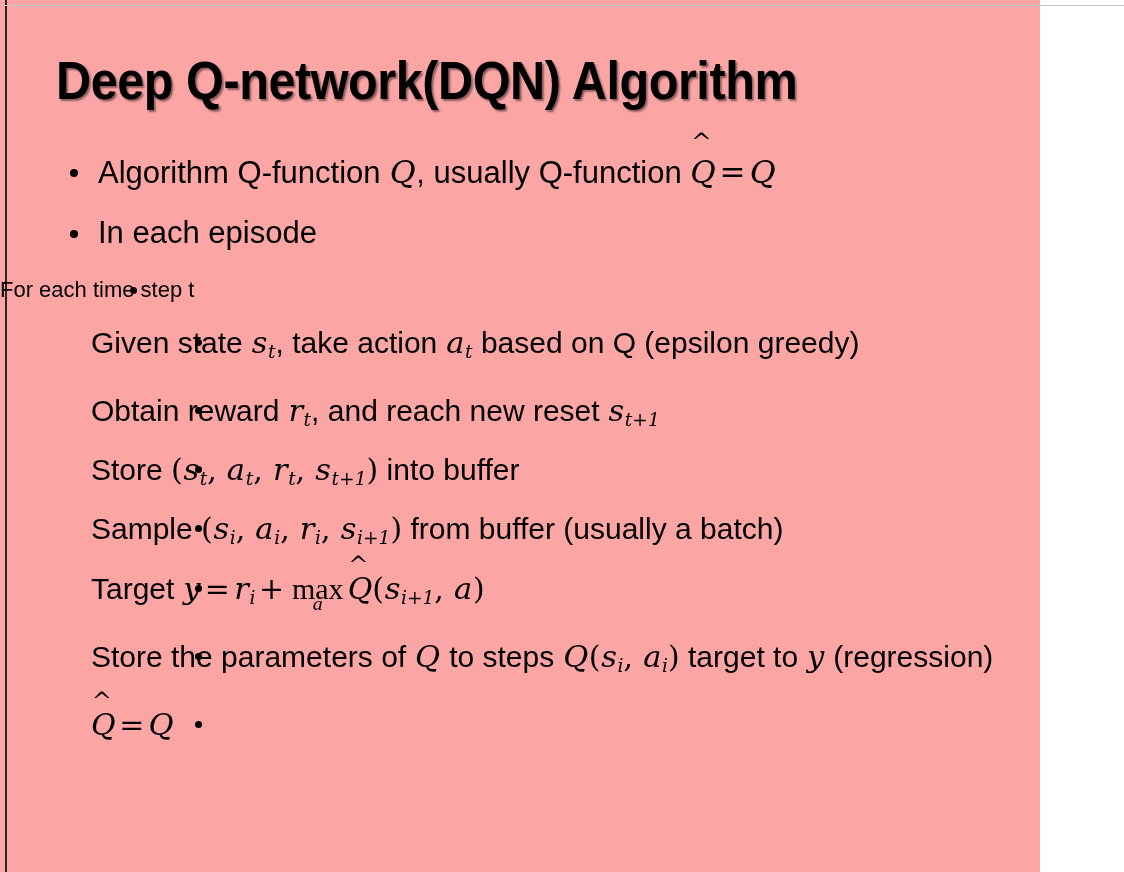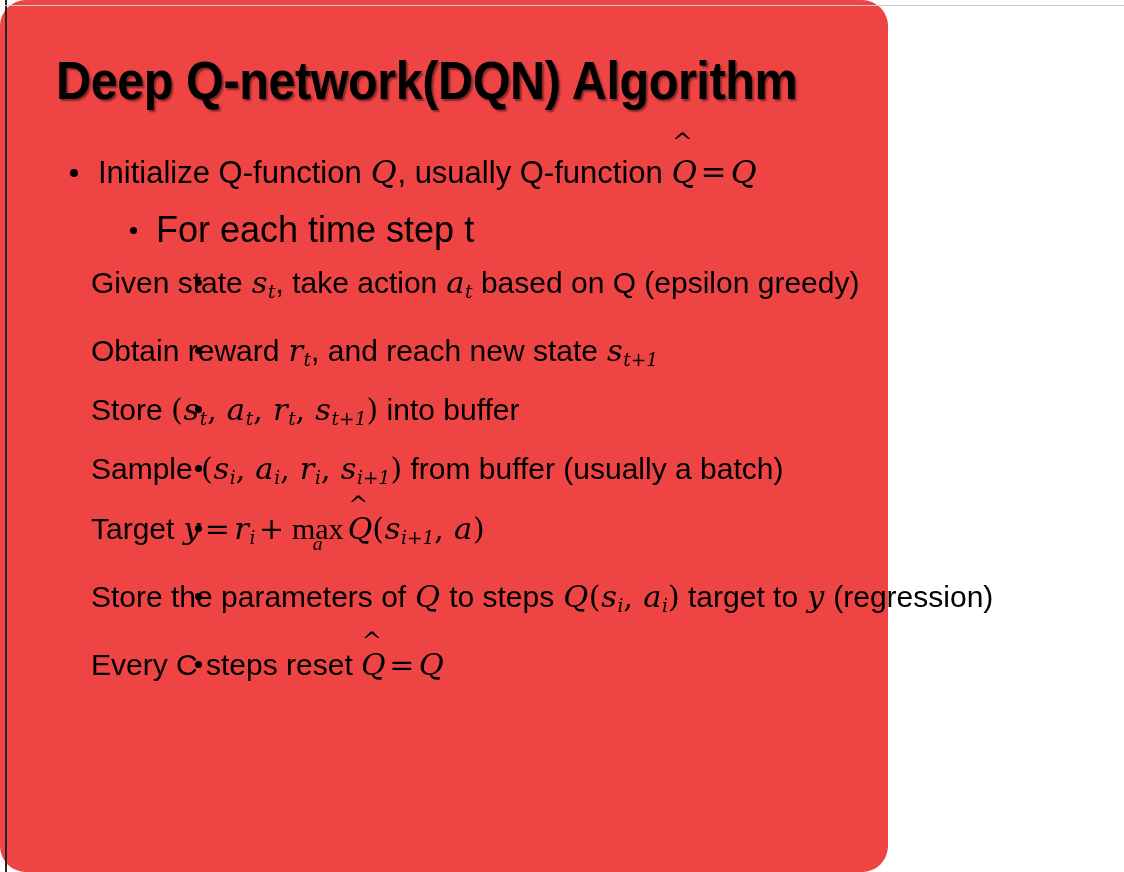--- a/index.html
+++ b/index.html
@@ -9,25 +9,24 @@
   }
   body {
     width: 1124px;
     height: 872px;
     overflow: hidden;
     font-family: "Liberation Sans", sans-serif;
     color: #000000;
   }
   .slide {
     position: relative;
-    width: 888px;
+    width: 1040px;
     height: 872px;
-    background: #ef4444;
+    background: #fca5a5;
     box-sizing: border-box;
-    border-radius: 26px;
   }
   
   .frame-left {
     position: absolute;
     left: 5px;
     top: 0;
     width: 2px;
     height: 872px;
     background: #262626;
   }
@@ -89,23 +88,22 @@
     padding-left: 98px;
     min-height: 60px;
   }
   .lvl1 .dot {
     width: 8px; height: 8px;
     left: 70px; top: 27px;
   }
 
   
   .lvl2 {
-    font-size: 36px;
+    font-size: 22px;
     line-height: 54px;
-    padding-left: 156px;
     min-height: 54px;
   }
   .lvl2 .dot {
     width: 7px; height: 7px;
     left: 130px; top: 24px;
   }
 
   
   .lvl3 {
     font-size: 30px;
@@ -192,37 +190,41 @@
 
   <div class="frame-left"></div>
   <div class="frame-top"></div>
 
   <div class="title">Deep Q-network(DQN) Algorithm</div>
 
   <div class="body">
 
     <div class="bullet lvl1">
       <span class="dot"></span>
-      <span class="txt"><span>Initialize Q-function </span><span class="m">Q</span><span>, usually Q-function </span><span class="hat"><span class="acc">^</span><span>Q</span></span><span class="op">=</span><span class="m">Q</span></span>
-    </div>
-
+      <span class="txt"><span>Algorithm Q-function </span><span class="m">Q</span><span>, usually Q-function </span><span class="hat"><span class="acc">^</span><span>Q</span></span><span class="op">=</span><span class="m">Q</span></span>
+    </div>
+
+    <div class="bullet lvl1">
+      <span class="dot"></span>
+      <span class="txt">In each episode</span>
+    </div>
 
     <div class="bullet lvl2">
       <span class="dot"></span>
       <span class="txt">For each time step t</span>
     </div>
 
     <div class="bullet lvl3 tall">
       <span class="dot"></span>
       <span class="txt"><span>Given state </span><span class="m">s</span><span class="sub">t</span><span>, take action </span><span class="m">a</span><span class="sub">t</span><span> based on Q (epsilon greedy)</span></span>
     </div>
 
     <div class="bullet lvl3">
       <span class="dot"></span>
-      <span class="txt"><span>Obtain reward </span><span class="m">r</span><span class="sub">t</span><span>, and reach new state </span><span class="m">s</span><span class="sub">t+1</span></span>
+      <span class="txt"><span>Obtain reward </span><span class="m">r</span><span class="sub">t</span><span>, and reach new reset </span><span class="m">s</span><span class="sub">t+1</span></span>
     </div>
 
     <div class="bullet lvl3">
       <span class="dot"></span>
       <span class="txt"><span>Store </span><span class="paren">(</span><span class="m">s</span><span class="sub">t</span><span class="mr">, </span><span class="m">a</span><span class="sub">t</span><span class="mr">, </span><span class="m">r</span><span class="sub">t</span><span class="mr">, </span><span class="m">s</span><span class="sub">t+1</span><span class="paren">)</span><span> into buffer</span></span>
     </div>
 
     <div class="bullet lvl3">
       <span class="dot"></span>
       <span class="txt"><span>Sample </span><span class="paren">(</span><span class="m">s</span><span class="sub">i</span><span class="mr">, </span><span class="m">a</span><span class="sub">i</span><span class="mr">, </span><span class="m">r</span><span class="sub">i</span><span class="mr">, </span><span class="m">s</span><span class="sub">i+1</span><span class="paren">)</span><span> from buffer (usually a batch)</span></span>
@@ -233,17 +235,17 @@
       <span class="txt"><span>Target </span><span class="m">y</span><span class="op">=</span><span class="m">r</span><span class="sub">i</span><span class="op">+</span><span class="limop"><span>max</span><span class="lim">a</span></span><span class="hat"><span class="acc">^</span><span>Q</span></span><span class="paren">(</span><span class="m">s</span><span class="sub">i+1</span><span class="mr">, </span><span class="m">a</span><span class="paren">)</span></span>
     </div>
 
     <div class="bullet lvl3 tall">
       <span class="dot"></span>
       <span class="txt"><span>Store the parameters of </span><span class="m">Q</span><span> to steps </span><span class="m">Q</span><span class="paren">(</span><span class="m">s</span><span class="sub">i</span><span class="mr">, </span><span class="m">a</span><span class="sub">i</span><span class="paren">)</span><span> target to </span><span class="m">y</span><span> (regression)</span></span>
     </div>
 
     <div class="bullet lvl3">
       <span class="dot"></span>
-      <span class="txt"><span>Every C steps reset </span><span class="hat"><span class="acc">^</span><span>Q</span></span><span class="op">=</span><span class="m">Q</span></span>
+      <span class="txt"><span class="hat"><span class="acc">^</span><span>Q</span></span><span class="op">=</span><span class="m">Q</span></span>
     </div>
 
   </div>
 </div>
 
 </body></html>

